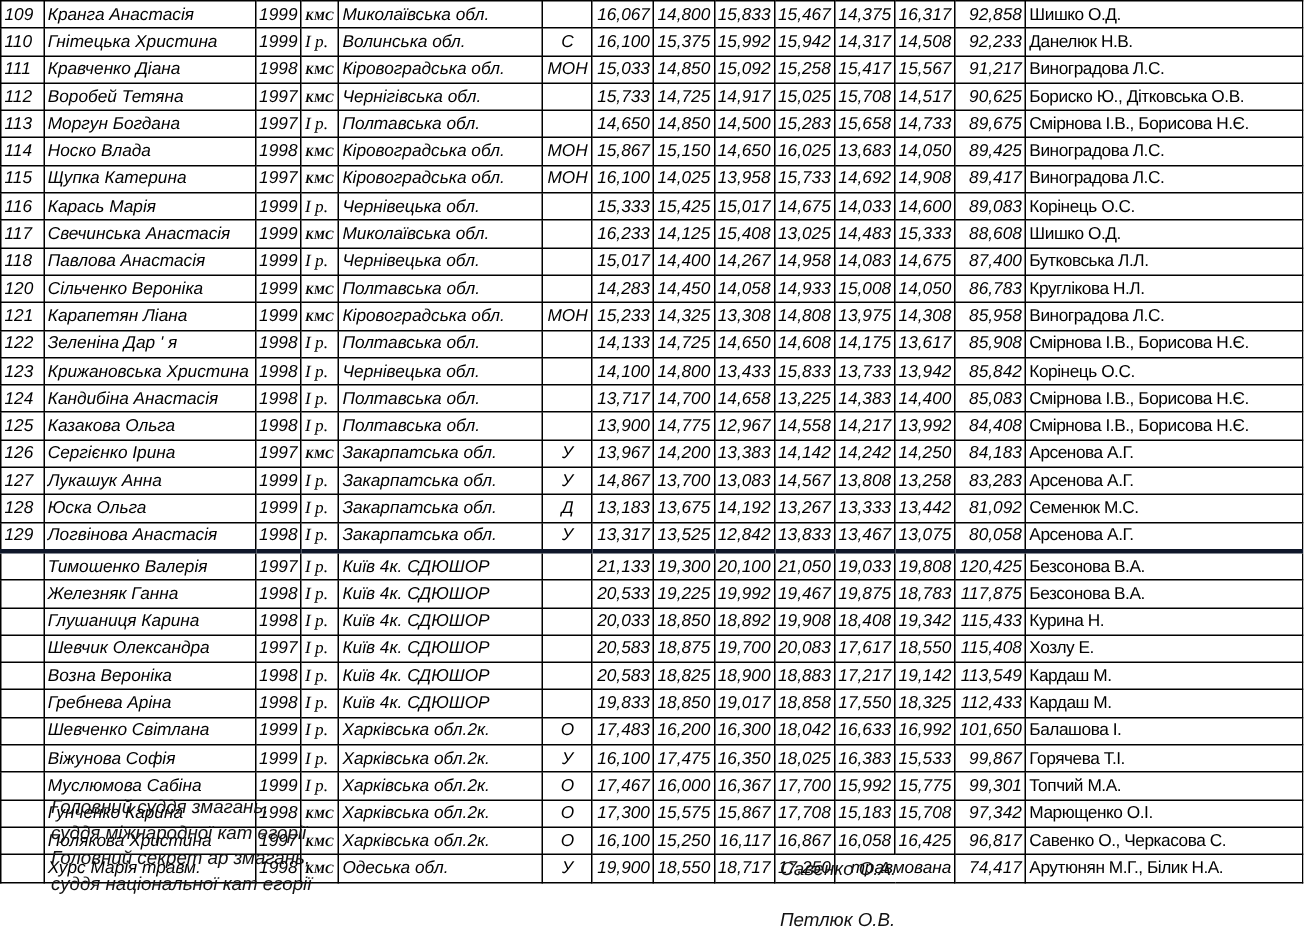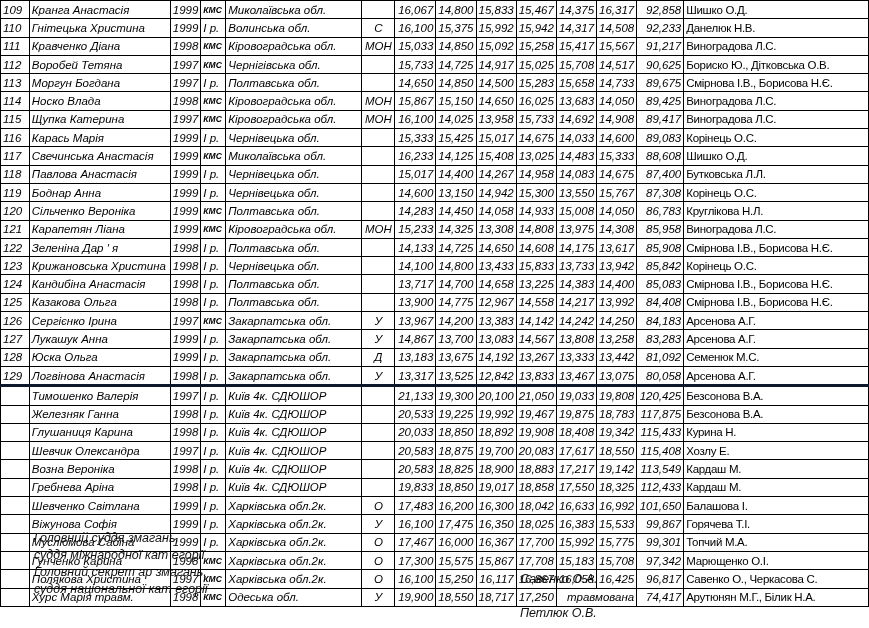--- a/index.html
+++ b/index.html
@@ -4,21 +4,21 @@
 <style>
   html, body { margin:0; padding:0; background:#ffffff; }
   body { width:869px; height:628px; overflow:hidden; position:relative;
          font-family:"Liberation Sans", sans-serif; color:#000; }
   table.results { position:absolute; left:0; top:0; border-collapse:collapse; table-layout:fixed; }
   table.results td { border:1px solid #000; height:17.3px; padding:0 2px; white-space:nowrap; overflow:hidden;
                      font-style:italic; font-size:11.5px; line-height:16px; }
   td.num { text-align:left; font-size:12px; }
   td.name { font-size:11px; }
   td.year { font-size:12px; }
-  td.rank { font-size:10px; }
+  td.rank { font-size:10px;font-family:Liberation Serif, serif; }
   td.rank.kms { font-size:8.5px; font-weight:bold; }
   td.region { font-size:10.5px; }
   td.note { text-align:center; font-size:11.5px; }
   td.score, td.total { text-align:right; font-size:12px; }
   td.injured { text-align:right; font-size:11.5px; }
   td.coach { font-style:normal !important; font-size:9.5px; letter-spacing:-0.3px; }
   tr.sep td { border-bottom:3px solid #0f172a; }
   .footer { position:absolute; font-style:italic; font-size:12.5px; line-height:17px; color:#111; }
   .footer-left { left:34px; top:530px; width:300px; }
   .footer-right { left:520px; top:571px; width:200px; }
@@ -199,36 +199,20 @@
         <td class="score">15,017</td>
         <td class="score">14,400</td>
         <td class="score">14,267</td>
         <td class="score">14,958</td>
         <td class="score">14,083</td>
         <td class="score">14,675</td>
         <td class="total">87,400</td>
         <td class="coach">Бутковська Л.Л.</td>
       </tr>
       <tr>
-        <td class="num">119</td>
-        <td class="name">Боднар Анна</td>
-        <td class="year">1999</td>
-        <td class="rank">I р.</td>
-        <td class="region">Чернівецька обл.</td>
-        <td class="note"></td>
-        <td class="score">14,600</td>
-        <td class="score">13,150</td>
-        <td class="score">14,942</td>
-        <td class="score">15,300</td>
-        <td class="score">13,550</td>
-        <td class="score">15,767</td>
-        <td class="total">87,308</td>
-        <td class="coach">Корінець О.С.</td>
-      </tr>
-      <tr>
         <td class="num">120</td>
         <td class="name">Сільченко Вероніка</td>
         <td class="year">1999</td>
         <td class="rank kms">КМС</td>
         <td class="region">Полтавська обл.</td>
         <td class="note"></td>
         <td class="score">14,283</td>
         <td class="score">14,450</td>
         <td class="score">14,058</td>
         <td class="score">14,933</td>

